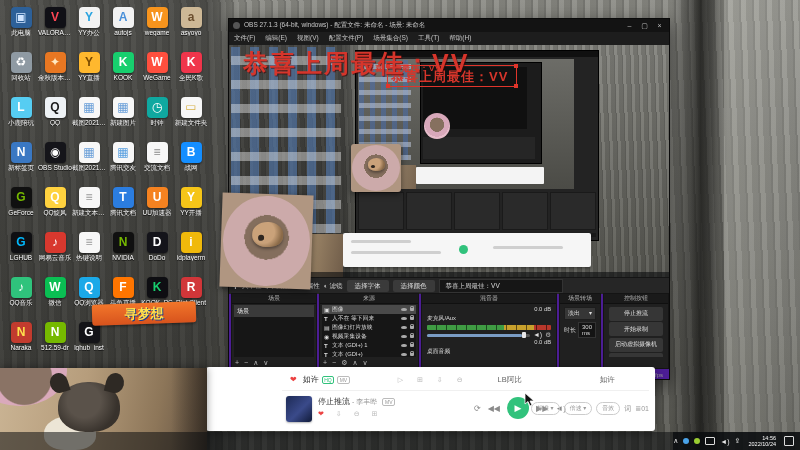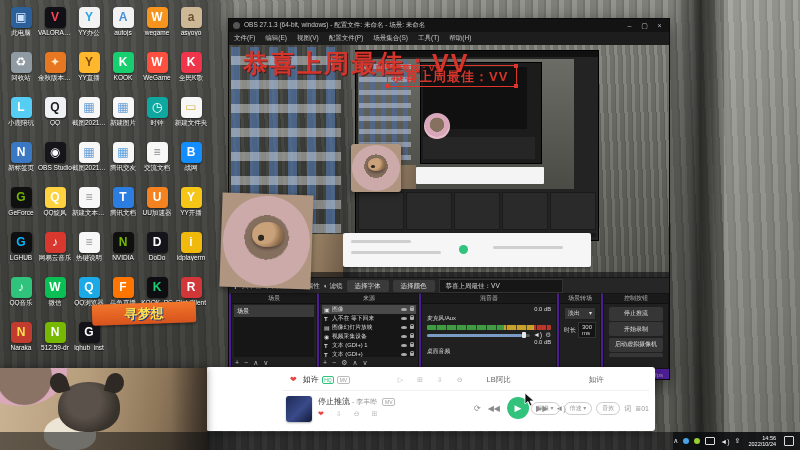--- a/index.html
+++ b/index.html
@@ -129,21 +129,21 @@
   #player{left:206px;top:367px;width:449px;height:64px;background:#fff;border-radius:3px;box-shadow:0 3px 10px rgba(0,0,0,.45);}
   #pl-side{left:0;top:0;width:72px;height:64px;background:#fafafa;border-right:1px solid #eee;border-radius:3px 0 0 3px;}
   .pl-item{font-size:7.5px;color:#444;padding:4.5px 0 0 10px;display:flex;align-items:center;gap:4px;}
   .gdot{width:4px;height:4px;border-radius:50%;background:#31c27c;display:inline-block;}
   .songrow{position:absolute;left:72px;top:3px;right:4px;height:19px;display:flex;align-items:center;}
   .heart{color:#ec4141;font-size:8px;margin:0 6px 0 12px;}
   .songname{font-size:8px;color:#333;}
   .tag{font-size:5px;border:0.8px solid #31c27c;color:#31c27c;border-radius:2px;padding:0 1.5px;margin-left:3px;}
   .tag.gray{border-color:#bbb;color:#999;}
   .hovicons{font-size:7px;color:#b9b9b9;letter-spacing:6px;margin-left:48px;}
-  .songart{font-size:7.5px;color:#666;margin-left:18px;}
+  .songart{font-size:7.5px;color:#666;margin-left:29px;}
   .songalb{font-size:7.5px;color:#666;margin-left:78px;}
   .pl-div{position:absolute;left:76px;right:6px;top:23px;height:1px;background:#f0f0f0;}
   .npart{left:80px;top:29px;width:26px;height:26px;border-radius:3px;
     background:linear-gradient(135deg,#1d2a55,#3a4a8a 55%,#101a38);box-shadow:0 1px 2px rgba(0,0,0,.3);}
   .npmain{left:112px;top:29px;width:150px;}
   .npline1{font-size:8px;color:#333;white-space:nowrap;}
   .npline1 .art{color:#999;font-size:7px;}
   .npline2{font-size:7px;color:#bbb;letter-spacing:5px;margin-top:3px;}
   .npline2 .h{color:#ec4141;}
   .ctr{left:268px;top:30px;display:flex;align-items:center;gap:7px;}

